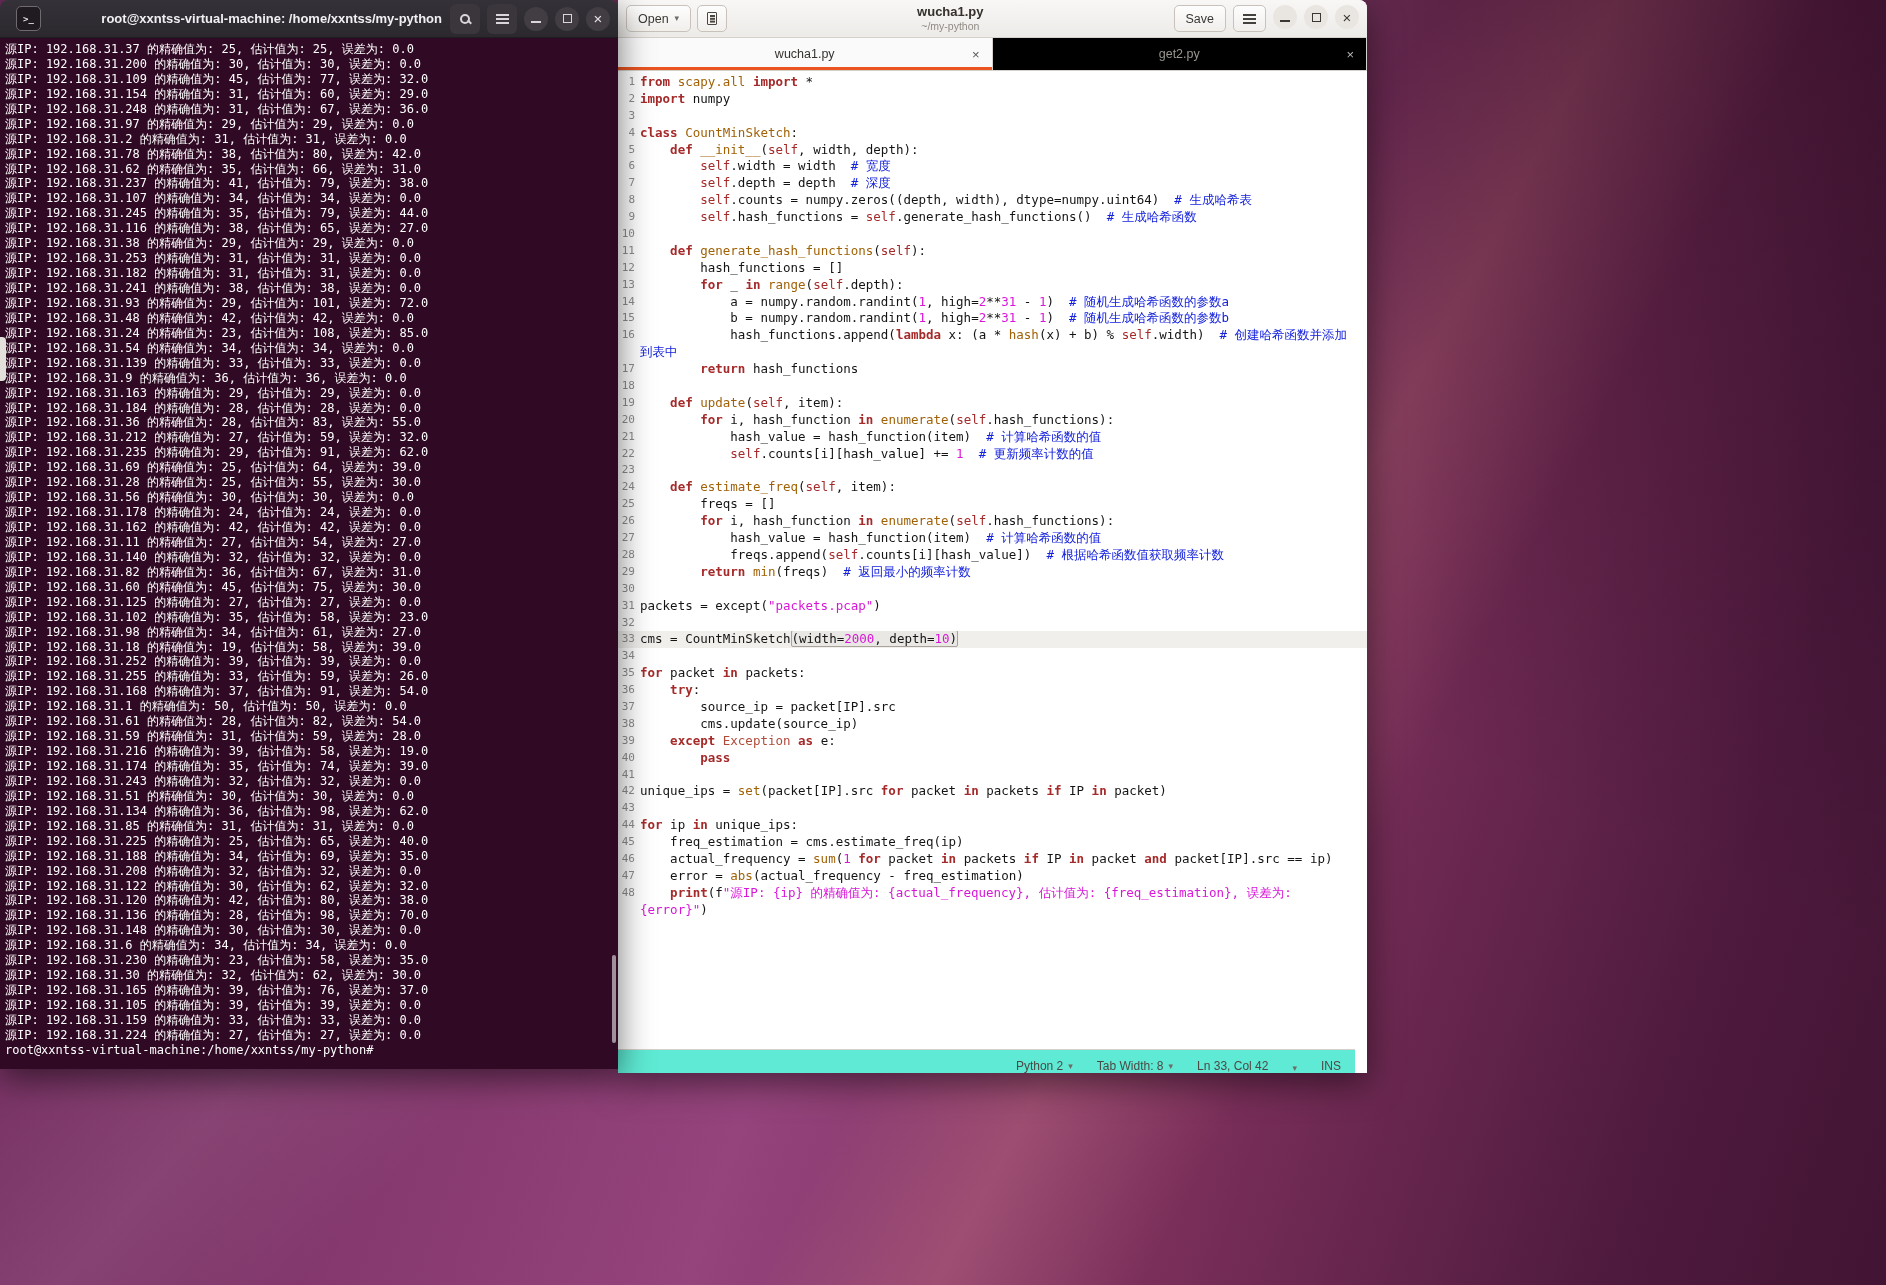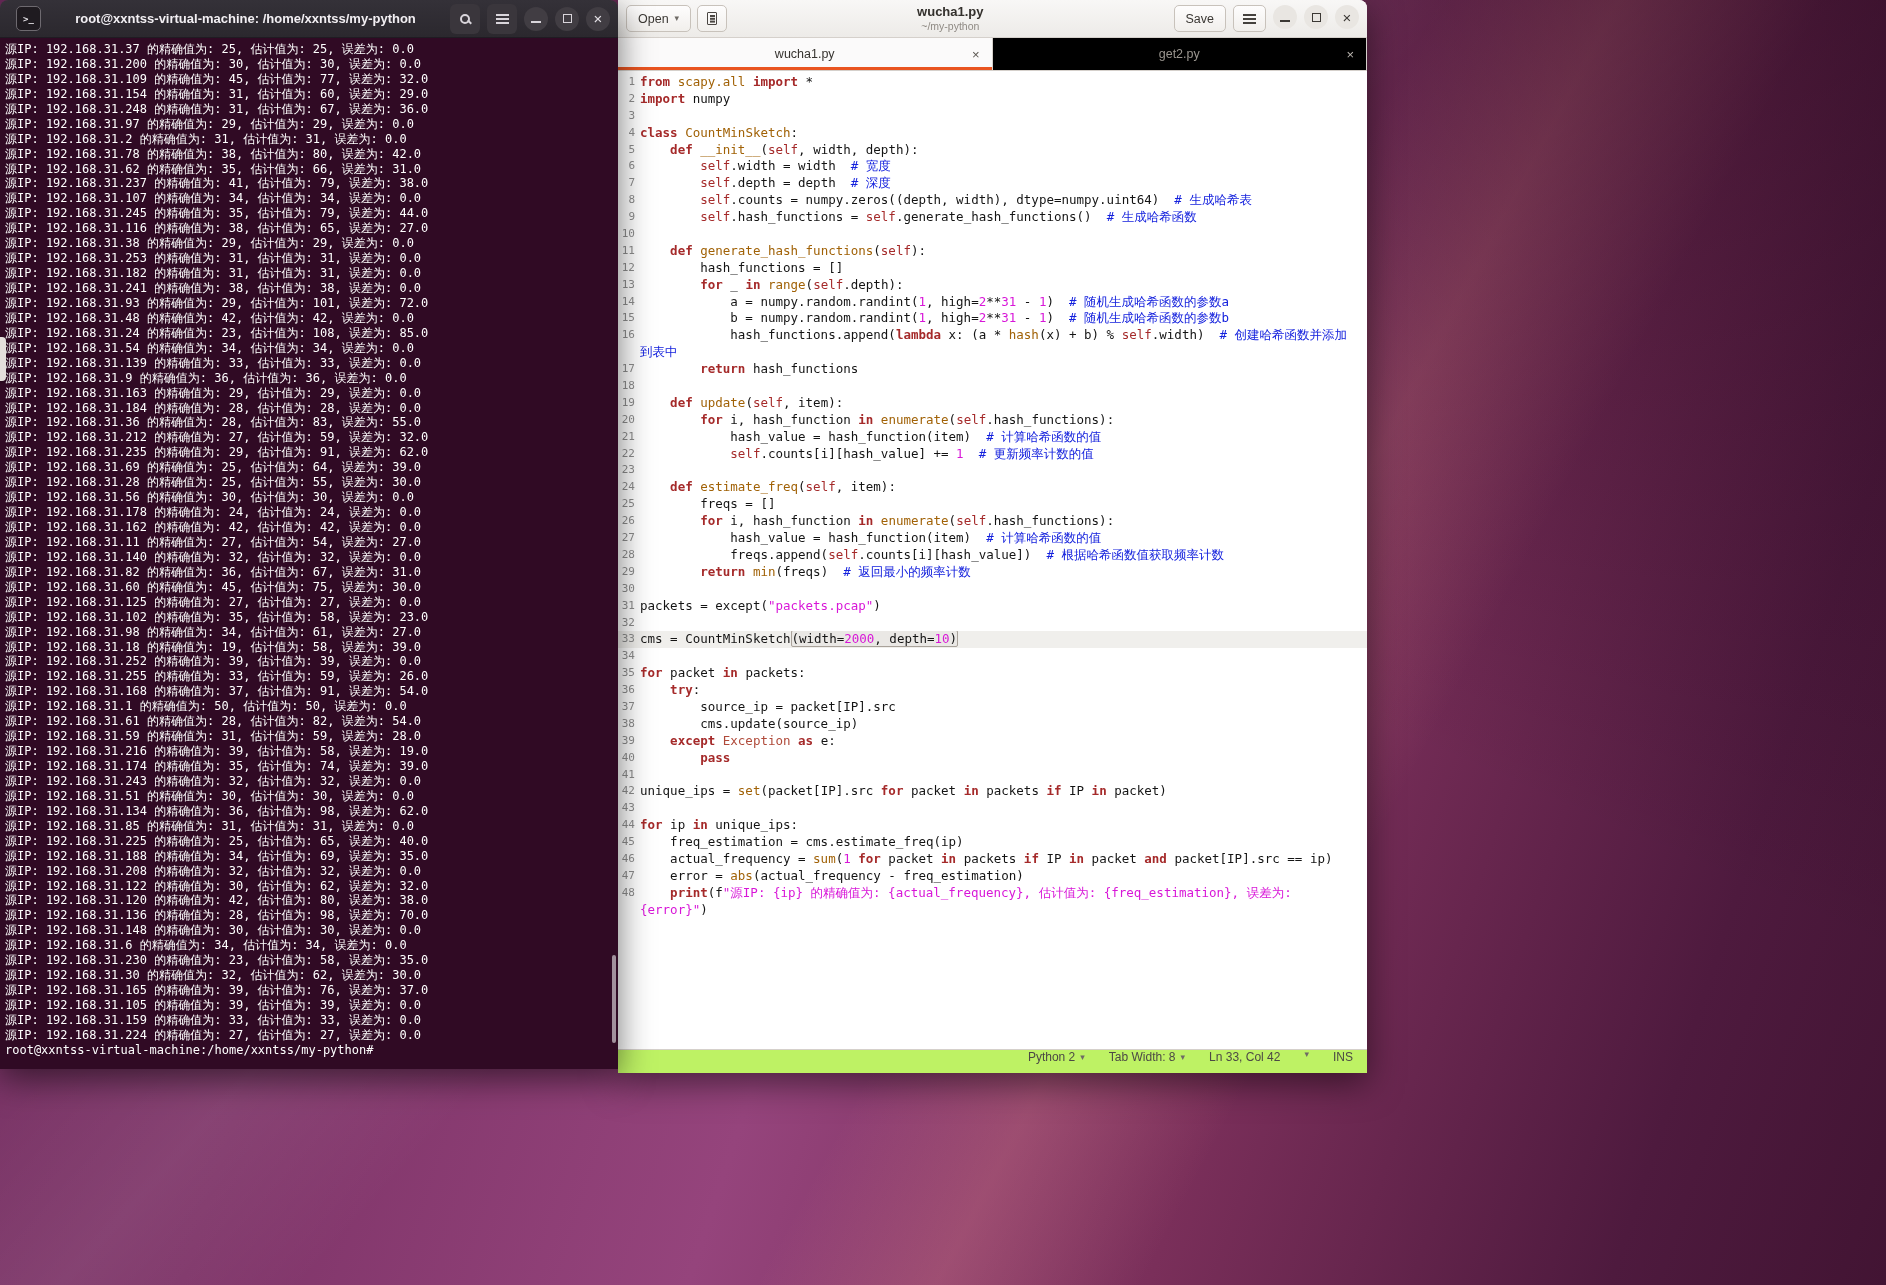--- a/index.html
+++ b/index.html
@@ -18,21 +18,21 @@
     border-radius:0 4px 4px 0;box-shadow:0 1px 4px rgba(0,0,0,.45);z-index:6}
 
   
   .terminal{position:absolute;left:0;top:0;width:618px;height:1069px;border-radius:8px 8px 0 0;
     overflow:hidden;box-shadow:0 10px 34px rgba(0,0,0,.55);z-index:3}
   .t-header{height:38px;background:linear-gradient(#343138,#2b282e);border-bottom:1px solid #1f1c22;
     display:flex;align-items:center;padding:0 8px;gap:8px}
   .t-appicon{width:25px;height:25px;margin-left:8px;border-radius:5px;background:#1f1b20;border:1px solid #6e6a70;
     display:flex;align-items:center;justify-content:center;flex:none}
   .t-appicon-glyph{font-family:"DejaVu Sans Mono",monospace;font-weight:bold;font-size:9px;color:#e8e5ea}
-  .t-title{flex:1;text-align:center;color:#f2eff3;font-size:13px;font-weight:bold;white-space:nowrap;overflow:hidden}
+  .t-title{flex:1;text-align:right;color:#f2eff3;font-size:13px;font-weight:bold;white-space:nowrap;overflow:hidden}
   .t-actions{display:flex;align-items:center;gap:7px;flex:none}
   .t-btn{width:30px;height:30px;border-radius:6px;background:#3a363c;display:flex;align-items:center;justify-content:center}
   .t-wbtn{width:24px;height:24px;border-radius:50%;background:#413d43;display:flex;align-items:center;justify-content:center}
   .mag{width:10px;height:10px;border:2px solid #d9d5db;border-radius:50%;position:relative;display:block}
   .mag::after{content:"";position:absolute;width:5px;height:2px;background:#d9d5db;right:-4px;bottom:-1px;transform:rotate(45deg)}
   .bars{display:block;width:13px;height:10px;position:relative}
   .bars::before{content:"";position:absolute;left:0;right:0;top:0;height:2px;background:currentColor;
     box-shadow:0 4px 0 currentColor,0 8px 0 currentColor}
   .dark-bg{color:#d9d5db}
   .light-bg{color:#45423e}
@@ -83,22 +83,22 @@
   .code-row.cur{background:#f0efec}
   .tk-k{color:#a52a2a;font-weight:bold}
   .tk-s{color:#a52a2a}
   .tk-f{color:#a16207}
   .tk-ex{color:#b04a3a}
   .tk-m{color:#d816d8}
   .tk-c{color:#1421dd}
   .tk-pl{color:#141414}
   .tok-box{background:#eae8e5;border:1px solid #a9a29a;border-radius:2px}
 
-  .status-bar{position:absolute;left:0;right:0;bottom:0;height:24px;background:#bef264;border-top:1px solid #d5d0cb;
-    display:flex;align-items:flex-start;justify-content:flex-end;gap:24px;padding:0 14px;font-size:12px;color:#4c4945}
+  .status-bar{position:absolute;left:0;right:12px;bottom:0;height:24px;background:#5eead4;border-top:1px solid #d5d0cb;
+    display:flex;align-items:flex-end;justify-content:flex-end;gap:24px;padding:0 14px;font-size:12px;color:#4c4945}
   .sb-item{display:flex;align-items:center;gap:5px}
 </style>
 </head>
 <body>
 
 <div class="screen">
 
   <div class="sliver"></div>
 
   <div class="terminal">

